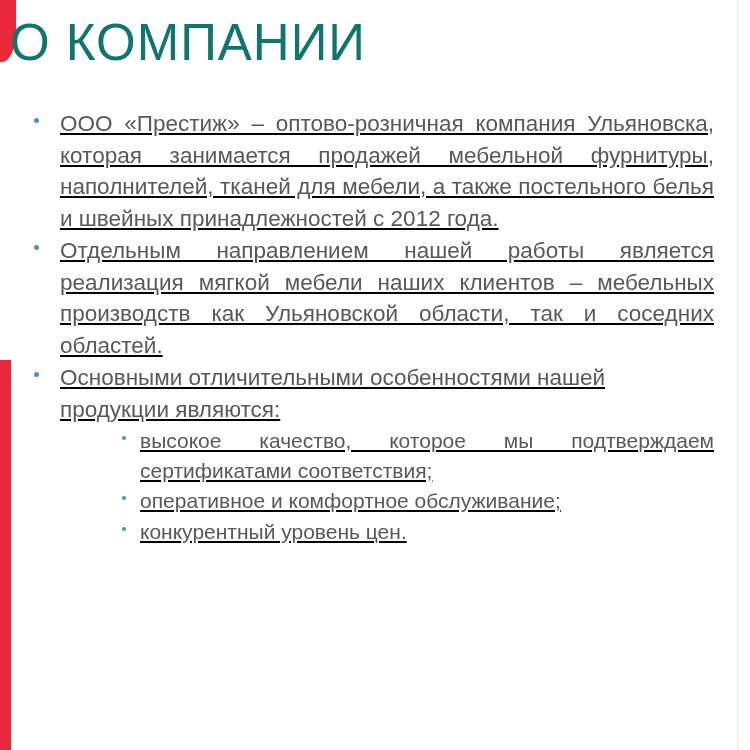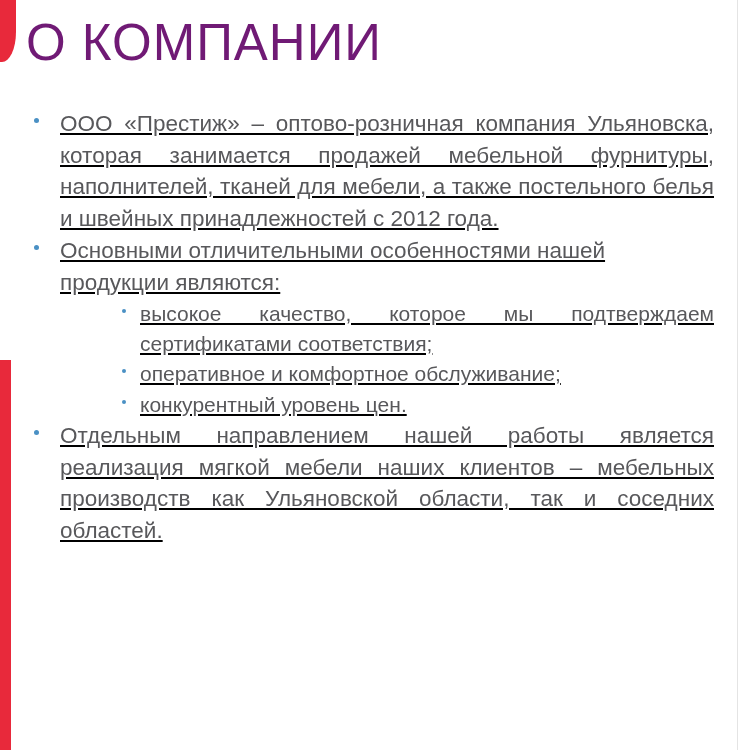--- a/index.html
+++ b/index.html
@@ -50,26 +50,26 @@
     left: 0;
     top: 0;
     width: 738px;
     height: 750px;
     box-sizing: border-box;
     padding: 0;
   }
 
   .slide-title {
     position: absolute;
-    left: 26px;
+    left: 10px;
     top: 14px;
     font-size: 51px;
     line-height: 58px;
     letter-spacing: 1px;
-    color: #701a75;
+    color: #0f766e;
     font-weight: 400;
     white-space: nowrap;
   }
 
   .content {
     position: absolute;
     left: 26px;
     top: 108px;
     width: 688px;
   }
@@ -150,40 +150,40 @@
   <div class="content">
     <ul class="level1">
 
       <li>
         <span class="bullet"></span>
         <p class="para">ООО «Престиж» – оптово-розничная компания Ульяновска, которая занимается продажей мебельной фурнитуры, наполнителей, тканей для мебели, а также постельного белья и швейных принадлежностей с 2012 года.</p>
       </li>
 
       <li>
         <span class="bullet"></span>
+        <p class="para">Отдельным направлением нашей работы является реализация мягкой мебели наших клиентов – мебельных производств как Ульяновской области, так и соседних областей.</p>
+      </li>
+
+      <li>
+        <span class="bullet"></span>
         <p class="para nojust">Основными отличительными особенностями нашей продукции являются:</p>
 
         <ul class="level2">
           <li>
             <span class="bullet2"></span>
             <p class="para2">высокое качество, которое мы подтверждаем сертификатами соответствия;</p>
           </li>
           <li>
             <span class="bullet2"></span>
             <p class="para2 nojust">оперативное и комфортное обслуживание;</p>
           </li>
           <li>
             <span class="bullet2"></span>
             <p class="para2 nojust">конкурентный уровень цен.</p>
           </li>
         </ul>
       </li>
 
-      <li>
-        <span class="bullet"></span>
-        <p class="para">Отдельным направлением нашей работы является реализация мягкой мебели наших клиентов – мебельных производств как Ульяновской области, так и соседних областей.</p>
-      </li>
-
     </ul>
   </div>
 </div>
 
 <div class="page-edge"></div>
 
 </body></html>

